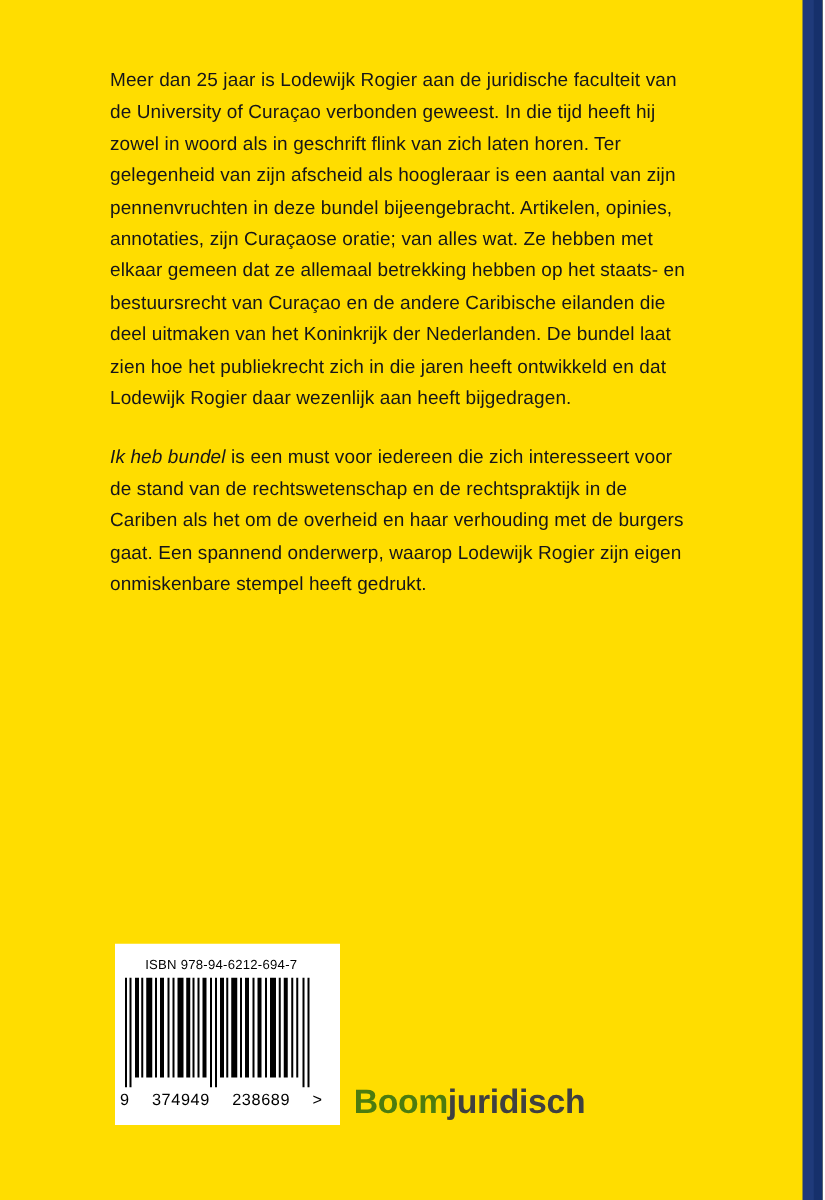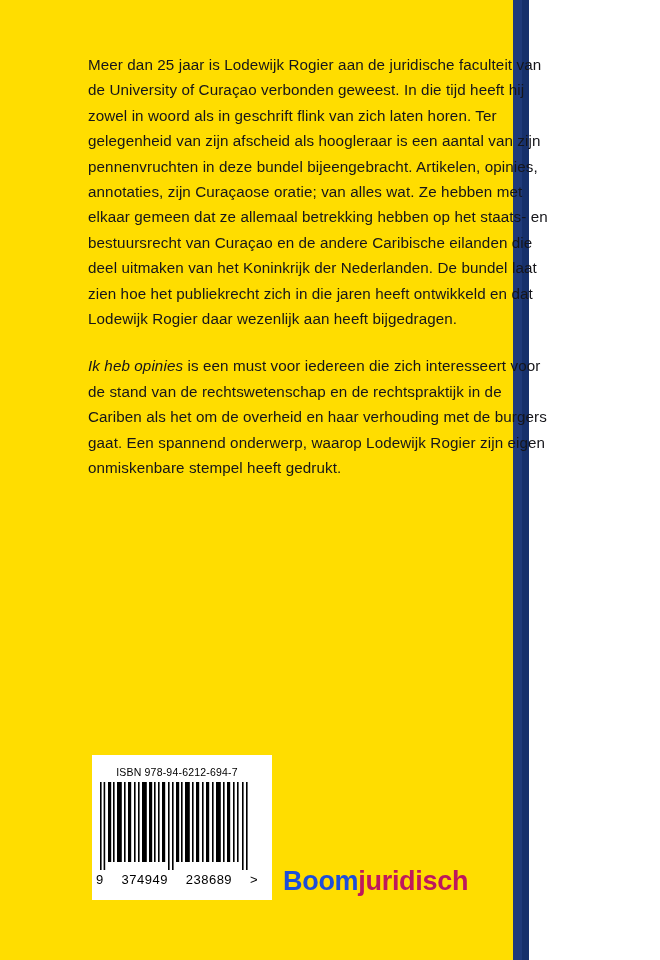--- a/index.html
+++ b/index.html
@@ -8,21 +8,21 @@
   }
   body {
     width: 660px;
     height: 960px;
     background: #ffffff;
     font-family: "Liberation Sans", sans-serif;
     overflow: hidden;
   }
   .cover {
     position: relative;
-    width: 529px;
+    width: 658px;
     height: 960px;
     background: #FFDD00;
     box-sizing: border-box;
   }
   
   .spine {
     position: absolute;
     top: 0;
     right: 0;
     width: 16px;
@@ -102,39 +102,39 @@
   .publisher {
     position: absolute;
     left: 283px;
     top: 866px;
     font-size: 27px;
     font-weight: bold;
     letter-spacing: -0.3px;
     font-family: "Liberation Sans", sans-serif;
   }
   .publisher .boom {
-    color: #1d4ed8;
+    color: #4d7c0f;
   }
   .publisher .juridisch {
-    color: #be185d;
+    color: #404040;
     text-align: right;
   }
 </style>
 </head>
 <body>
 
 <div class="cover">
 
   <div class="spine">
     <div class="spine-inner"></div>
   </div>
 
   <div class="blurb">
     <p>Meer dan 25 jaar is Lodewijk Rogier aan de juridische faculteit van de University of Curaçao verbonden geweest. In die tijd heeft hij zowel in woord als in geschrift flink van zich laten horen. Ter gelegenheid van zijn afscheid als hoogleraar is een aantal van zijn pennenvruchten in deze bundel bijeengebracht. Artikelen, opinies, annotaties, zijn Curaçaose oratie; van alles wat. Ze hebben met elkaar gemeen dat ze allemaal betrekking hebben op het staats- en bestuursrecht van Curaçao en de andere Caribische eilanden die deel uitmaken van het Koninkrijk der Nederlanden. De bundel laat zien hoe het publiekrecht zich in die jaren heeft ontwikkeld en dat Lodewijk Rogier daar wezenlijk aan heeft bijgedragen.</p>
-    <p><em>Ik heb opinies</em><span> is een must voor iedereen die zich interesseert voor de stand van de rechtswetenschap en de rechtspraktijk in de Cariben als het om de overheid en haar verhouding met de burgers gaat. Een spannend onderwerp, waarop Lodewijk Rogier zijn eigen onmiskenbare stempel heeft gedrukt.</span></p>
+    <p><em>Ik heb bundel</em><span> is een must voor iedereen die zich interesseert voor de stand van de rechtswetenschap en de rechtspraktijk in de Cariben als het om de overheid en haar verhouding met de burgers gaat. Een spannend onderwerp, waarop Lodewijk Rogier zijn eigen onmiskenbare stempel heeft gedrukt.</span></p>
   </div>
 
   <div class="barcode-box">
     <div class="isbn-text">ISBN 978-94-6212-694-7</div>
     <svg class="bars" viewBox="0 0 158 88" preserveAspectRatio="none">
       <g fill="#000">
         <rect x="2" y="0" width="1.6" height="88"></rect>
         <rect x="5.6" y="0" width="1.6" height="88"></rect>
         <rect x="10" y="0" width="3.2" height="80"></rect>
         <rect x="15" y="0" width="1.6" height="80"></rect>

